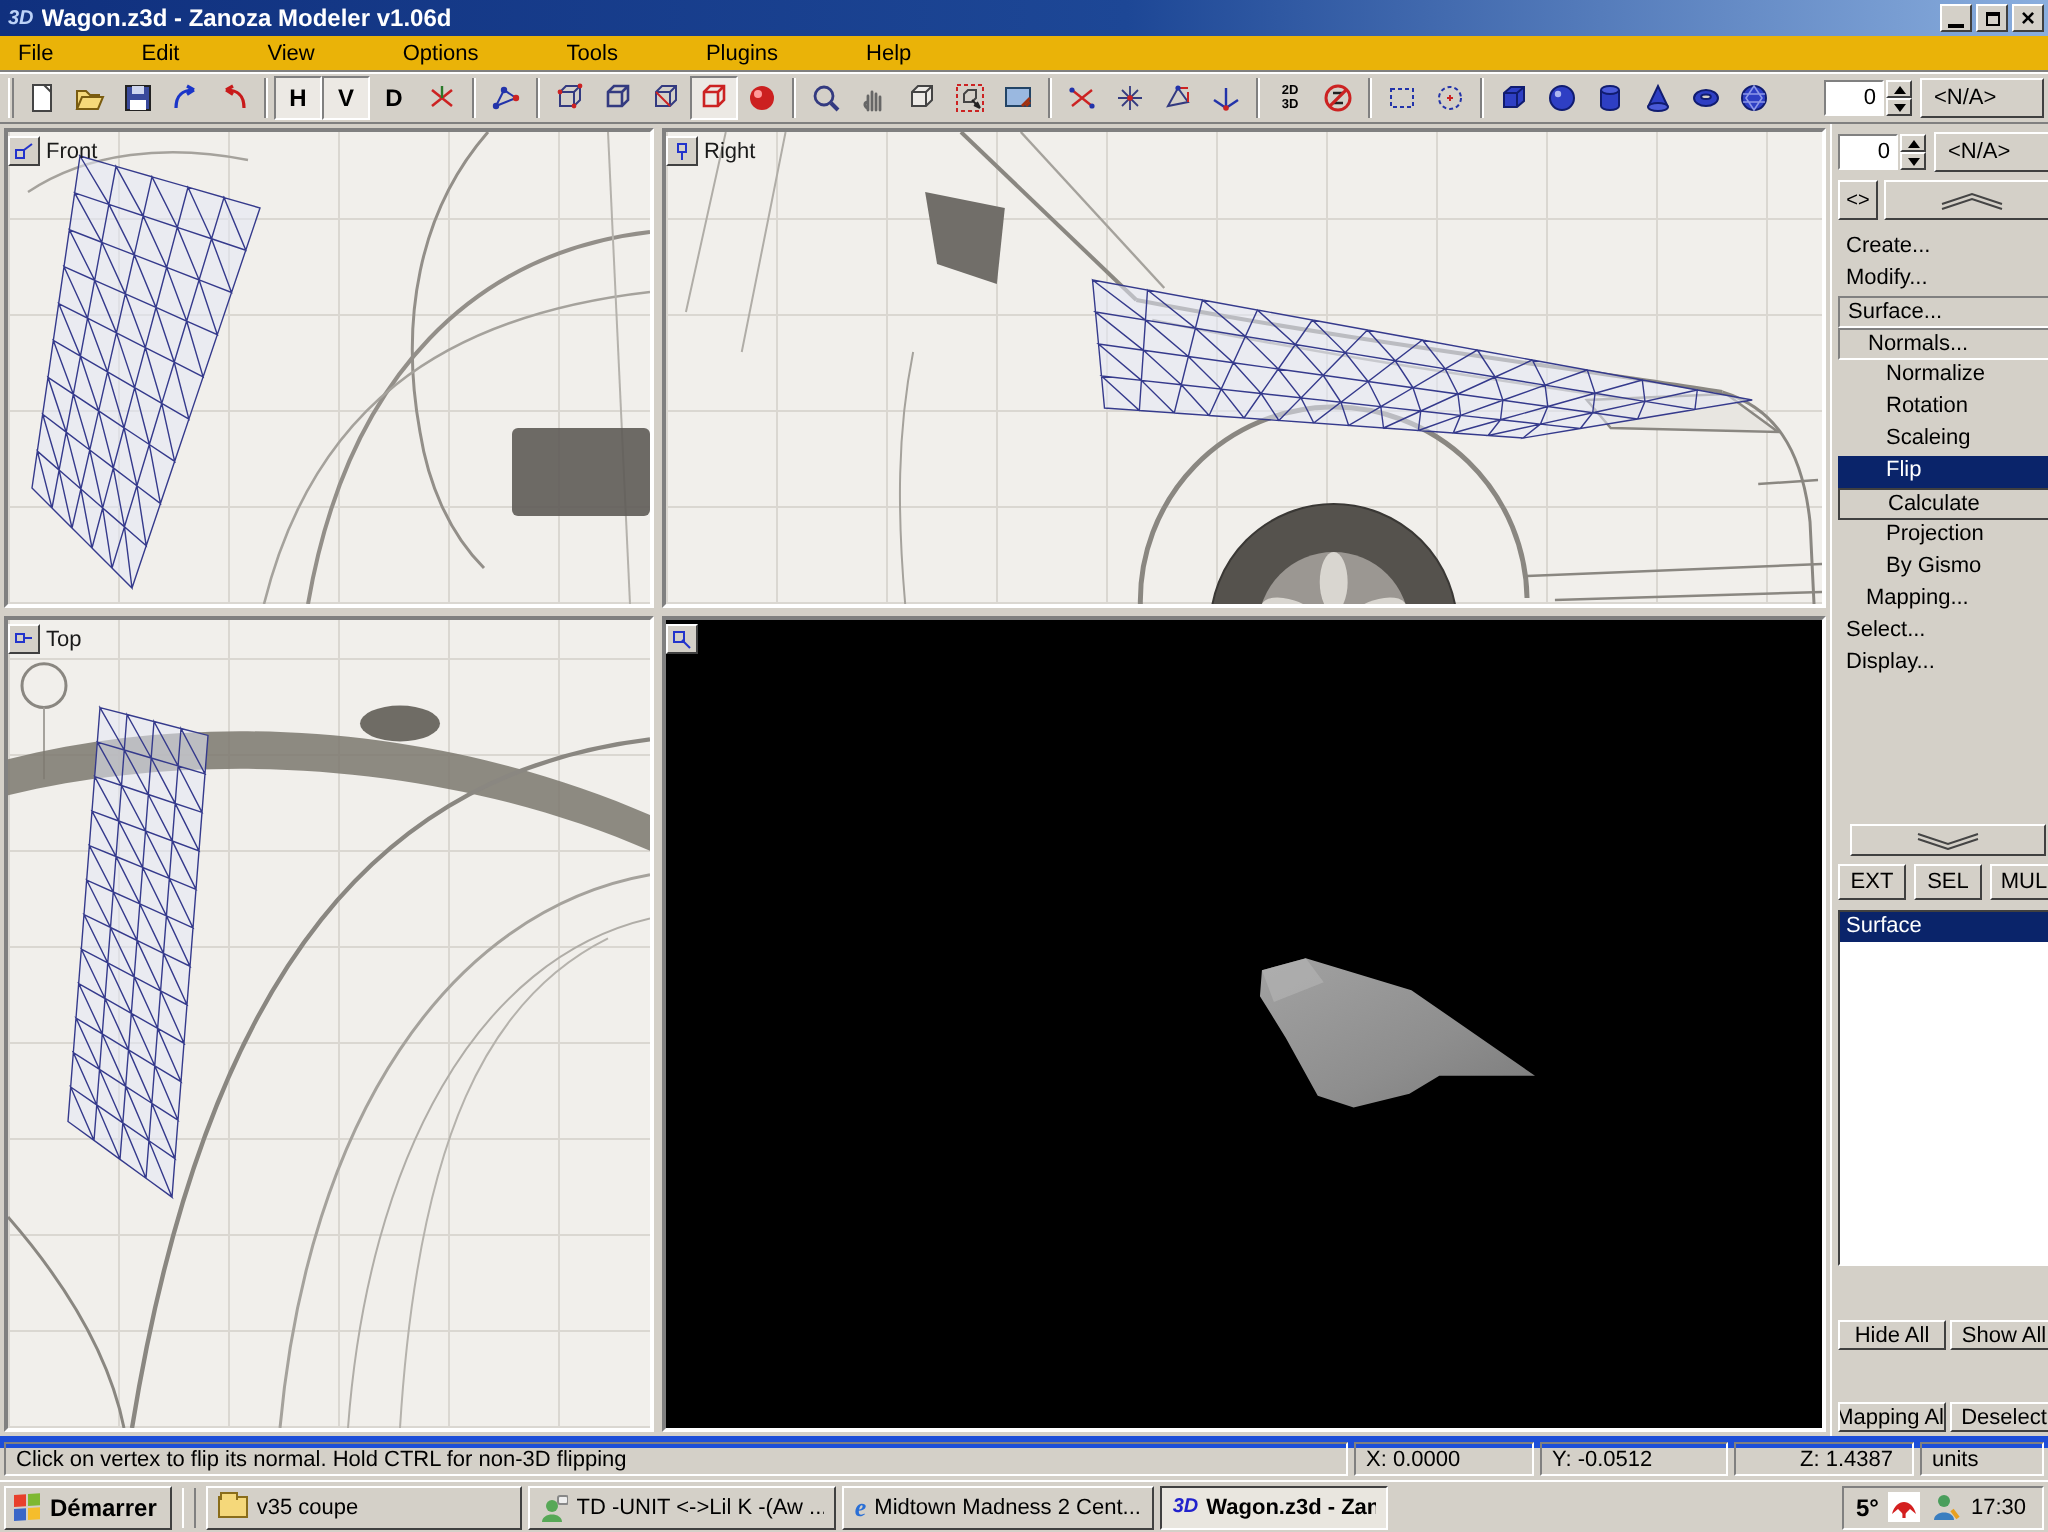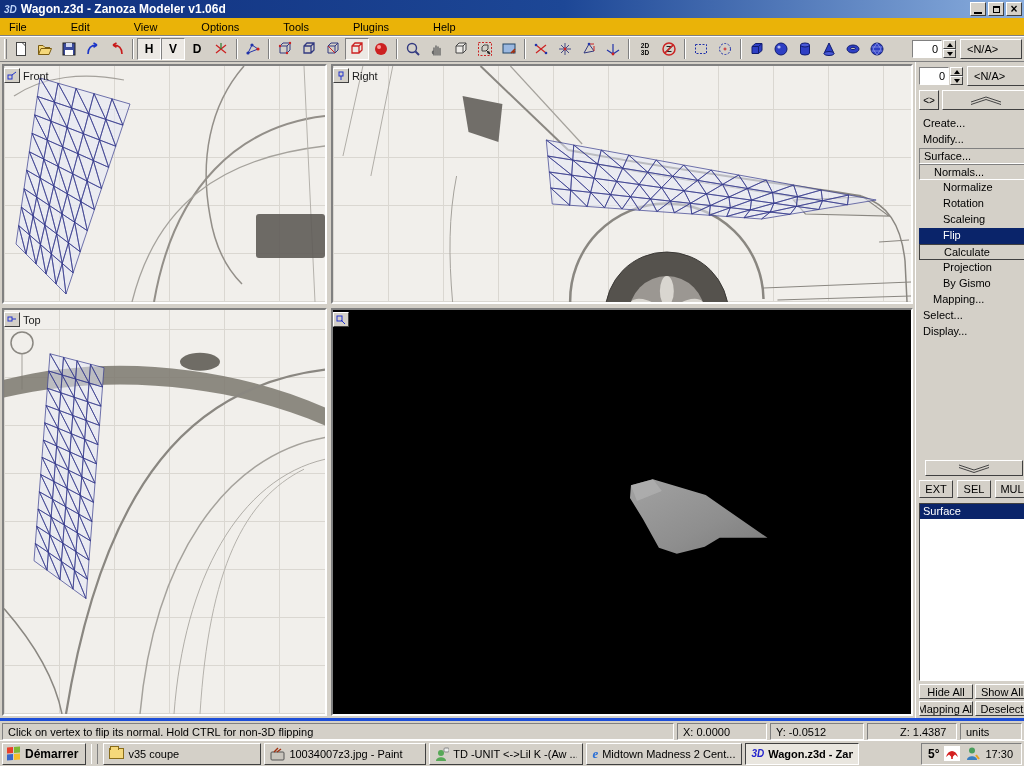--- a/index.html
+++ b/index.html
@@ -72,24 +72,24 @@
   .sm-item.selected { background:#0a246a; color:#fff; }
   .sm-item.focused { border:1px solid #404040; }
   .side-spacer { flex:1 1 auto; }
   .chevron-dn-btn { height:16px; flex:0 0 16px; margin:0 6px; }
   .mode-row { display:flex; gap:4px; height:18px; flex:0 0 18px; margin-top:4px; }
   .mode-btn { flex:1; font-size:11px; }
   .listbox { height:178px; flex:0 0 178px; margin-top:5px; background:#fff; border:1px solid; border-color:#404040 #fff #fff #404040; overflow:hidden; }
   .list-item { height:15px; line-height:15px; padding-left:3px; }
   .list-item.selected { background:#0a246a; color:#fff; }
   .bottom-btns { display:grid; grid-template-columns:1fr 1fr; gap:2px; margin-top:3px; }
-  .bb { height:15px; font-size:11px; overflow:hidden; white-space:nowrap; }
-
-  
-  .statusbar { height:22px; flex:0 0 22px; display:flex; gap:3px; align-items:flex-start; padding:2px 2px; background:#d4d0c8; border-top:3px solid #1d4ed8; }
+  .bb { height:15px; font-size:11px; overflow:hidden; white-space:nowrap;margin-top:24px; }
+
+  
+  .statusbar { height:22px; flex:0 0 22px; display:flex; gap:3px; align-items:flex-end; padding:2px 2px; background:#d4d0c8; border-top:6px solid #1d4ed8; }
   .sb-box { height:17px; line-height:15px; border:1px solid; border-color:#808080 #fff #fff #808080; padding:1px 5px 0 5px; white-space:nowrap; overflow:hidden; }
   .sb-msg { flex:1; }
   .sb-x { width:90px; } .sb-y { width:94px; } .sb-z { width:90px;padding-left:32px; } .sb-units { width:62px; }
 
   
   .taskbar { height:26px; flex:0 0 26px; display:flex; align-items:center; gap:3px; background:#d4d0c8; border-top:1px solid #fff; padding:0 2px; }
   .start-btn { height:22px; display:flex; align-items:center; gap:4px; padding:0 7px 0 4px; font-weight:bold; font-size:12px;
     background:#d4d0c8; border:1px solid; border-color:#fff #404040 #404040 #fff; }
   .winlogo { width:14px; height:13px; display:grid; grid-template-columns:6px 6px; grid-template-rows:6px 6px; gap:1px; transform:skewY(-4deg); }
   .wl1{background:#e8402c}.wl2{background:#7eb832}.wl3{background:#3a66c8}.wl4{background:#f5bd2c}
@@ -555,27 +555,20 @@
           <div class="wl3"></div>
           <div class="wl4"></div>
         </div>
       <span>Démarrer</span>
     </div>
     <div class="ql-sep"></div>
     <div class="task t1">
       <div class="folder-ic"></div>
       <span class="task-label">v35 coupe</span>
     </div>
-    <div class="task t2">
-      <svg width="15" height="14">
-          <rect x="1" y="5" width="13" height="8" rx="1" fill="#c8c4bc" stroke="#555"></rect>
-          <path d="M4 5 L8 1 M7 5 L11 2" stroke="#a03010" stroke-width="1.4"></path>
-        </svg>
-      <span class="task-label">10034007z3.jpg - Paint</span>
-    </div>
     <div class="task t3">
       <svg width="14" height="14">
           <circle cx="6" cy="6" r="3" fill="#57a857"></circle>
           <path d="M1 14 C1 9 11 9 11 14 Z" fill="#57a857"></path>
           <rect x="9" y="1" width="5" height="4" rx="1" fill="#eee" stroke="#888"></rect>
         </svg>
       <span class="task-label">TD -UNIT &lt;-&gt;Lil K -(Aw ...</span>
     </div>
     <div class="task t4">
       <span class="ie-ic">e</span>

